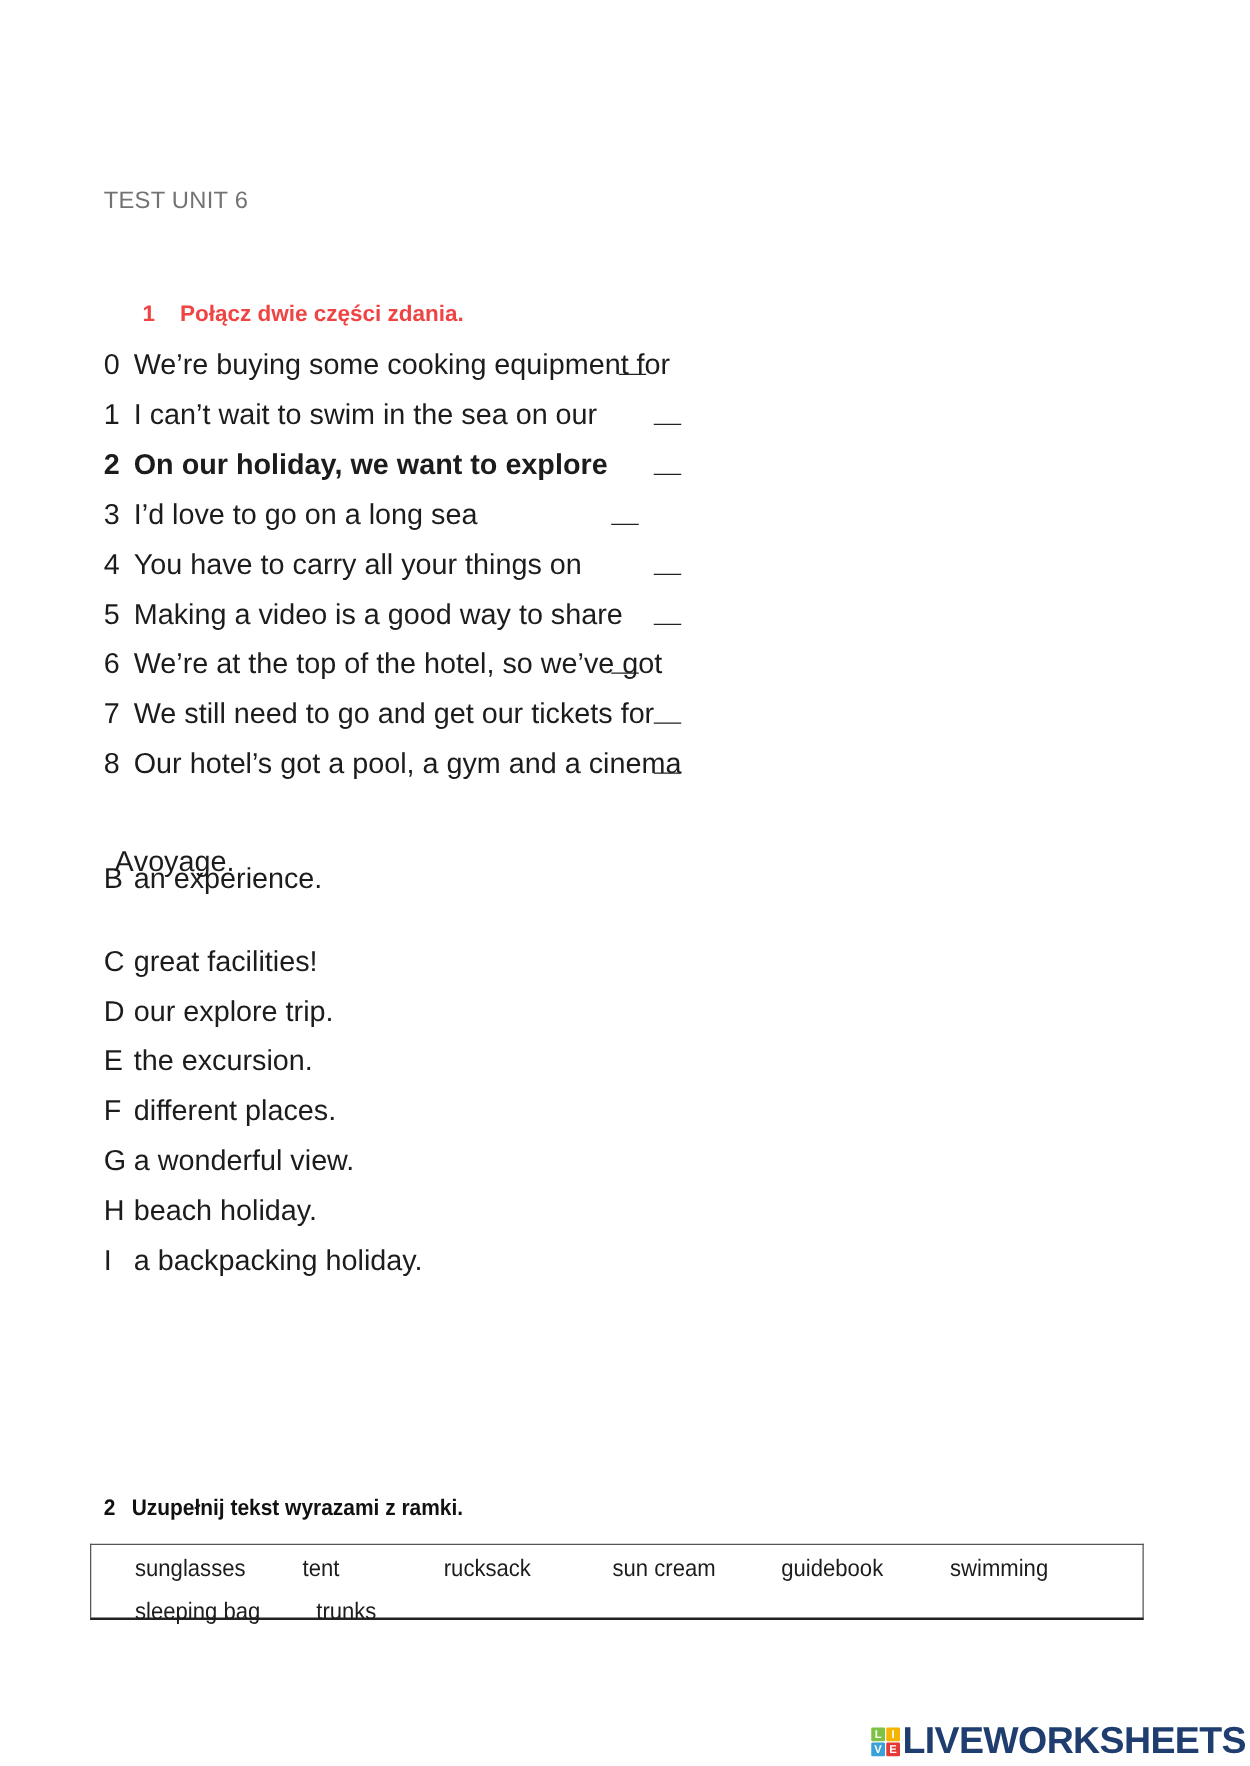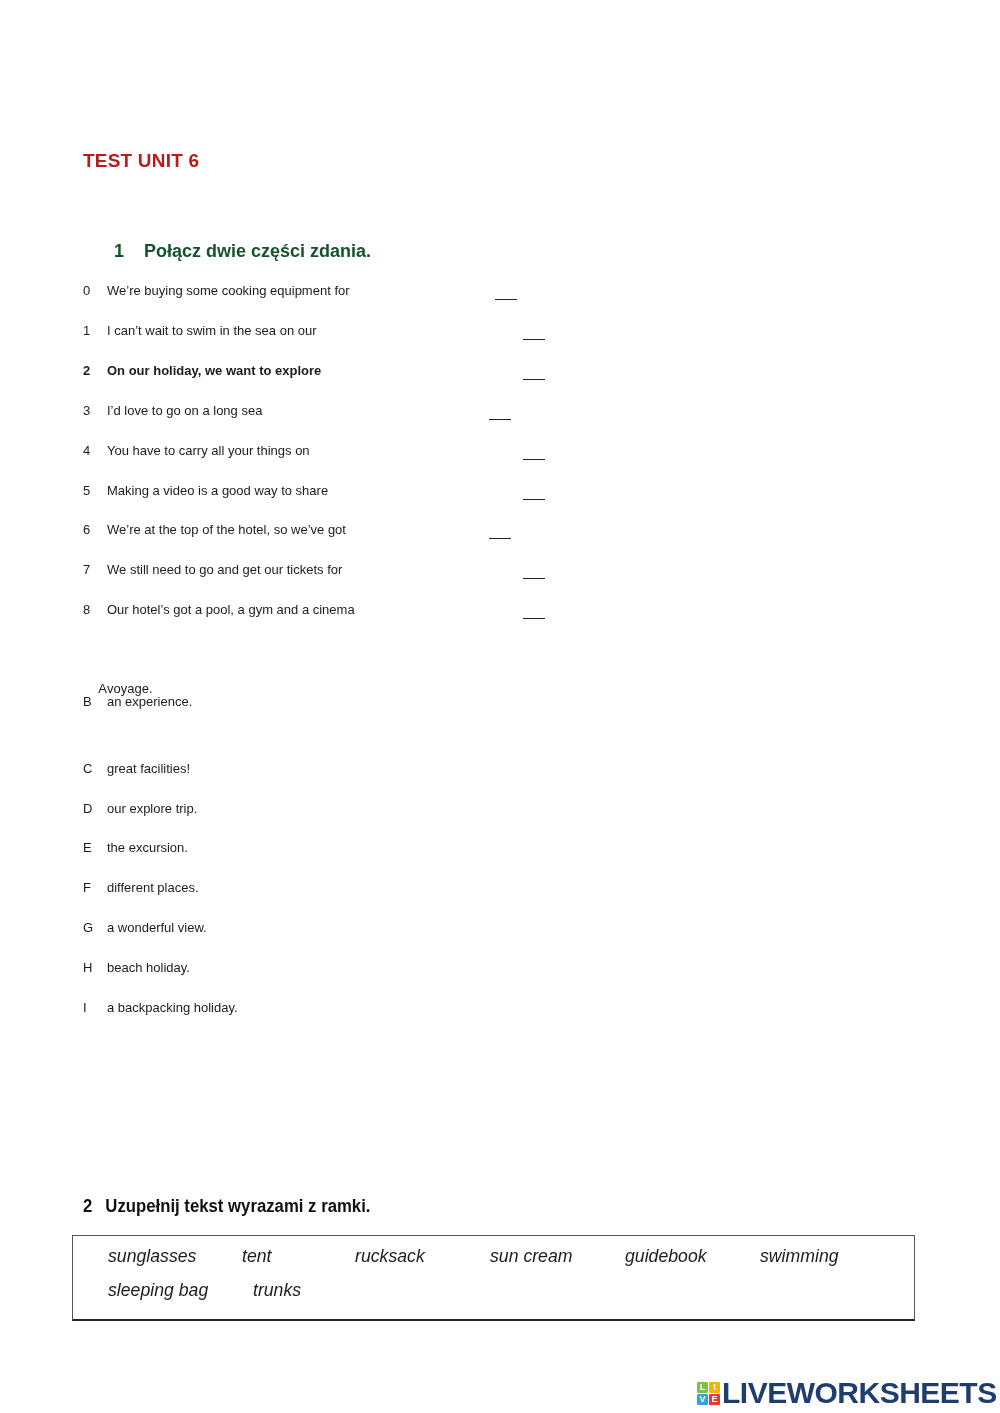--- a/index.html
+++ b/index.html
@@ -11,35 +11,35 @@
       width: 1000px;
       height: 1413px;
       position: relative;
       overflow: hidden;
       font-family: "Liberation Sans", sans-serif;
       color: #1a1a1a;
     }
     .abs { position: absolute; }
     .doc-title {
       left: 83px; top: 150px;
-      font-size: 19px; font-weight: bold;
-      color: #b91c1c;
+      font-size: 19px; font-weight: normal;
+      color: #737373;
       letter-spacing: 0.2px;
       text-align: right;
     }
     .ex1-heading {
       left: 114px; top: 241px;
       font-size: 18px; font-weight: bold;
-      color: #14532d;
+      color: #ef4444;
     }
     .ex1-heading .num { display: inline-block; width: 30px; }
     .row {
       position: absolute;
       left: 83px;
-      font-size: 13px;
+      font-size: 23px;
       color: #1c1c1c;
       white-space: nowrap;
       height: 24px;
       line-height: 24px;
     }
     .row .idx { display: inline-block; width: 24px; }
     .blank {
       position: absolute;
       height: 0;
       width: 22px;
@@ -48,25 +48,24 @@
     .ex2-heading {
       left: 83px; top: 1196px;
       font-size: 18px; font-weight: bold;
       color: #111;
       transform: scaleX(0.93);
       transform-origin: left center;
     }
     .ex2-heading .num { display: inline-block; width: 24px; }
     .word-box {
       left: 72px; top: 1235px;
-      width: 843px; height: 86px;
+      width: 843px; height: 61px;
       border: 1.3px solid #555;
       border-bottom: 2px solid #222;
       box-sizing: border-box;
-      font-style: italic;
     }
     .word {
       position: absolute;
       font-size: 19px;
       color: #1c1c1c;
       white-space: nowrap;
       transform: scaleX(0.93);
       transform-origin: left center;
     }
     .logo {

